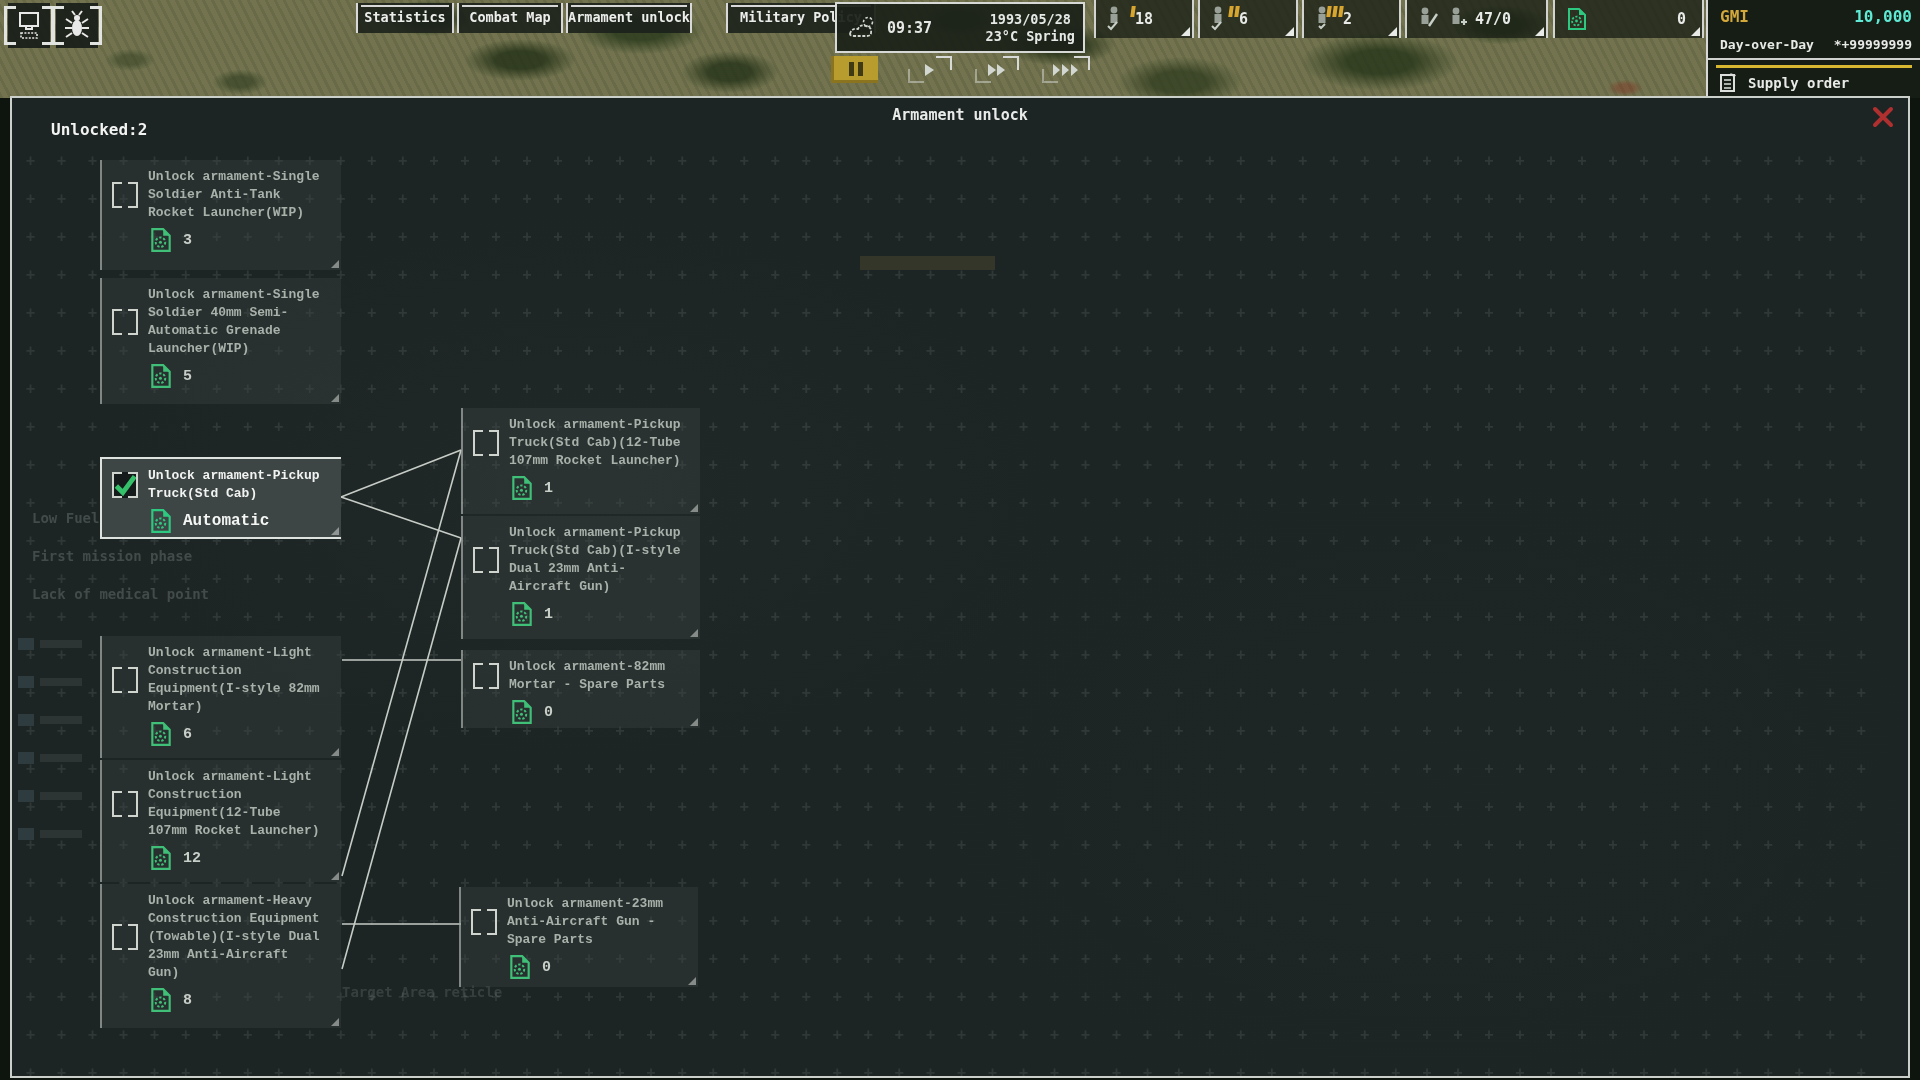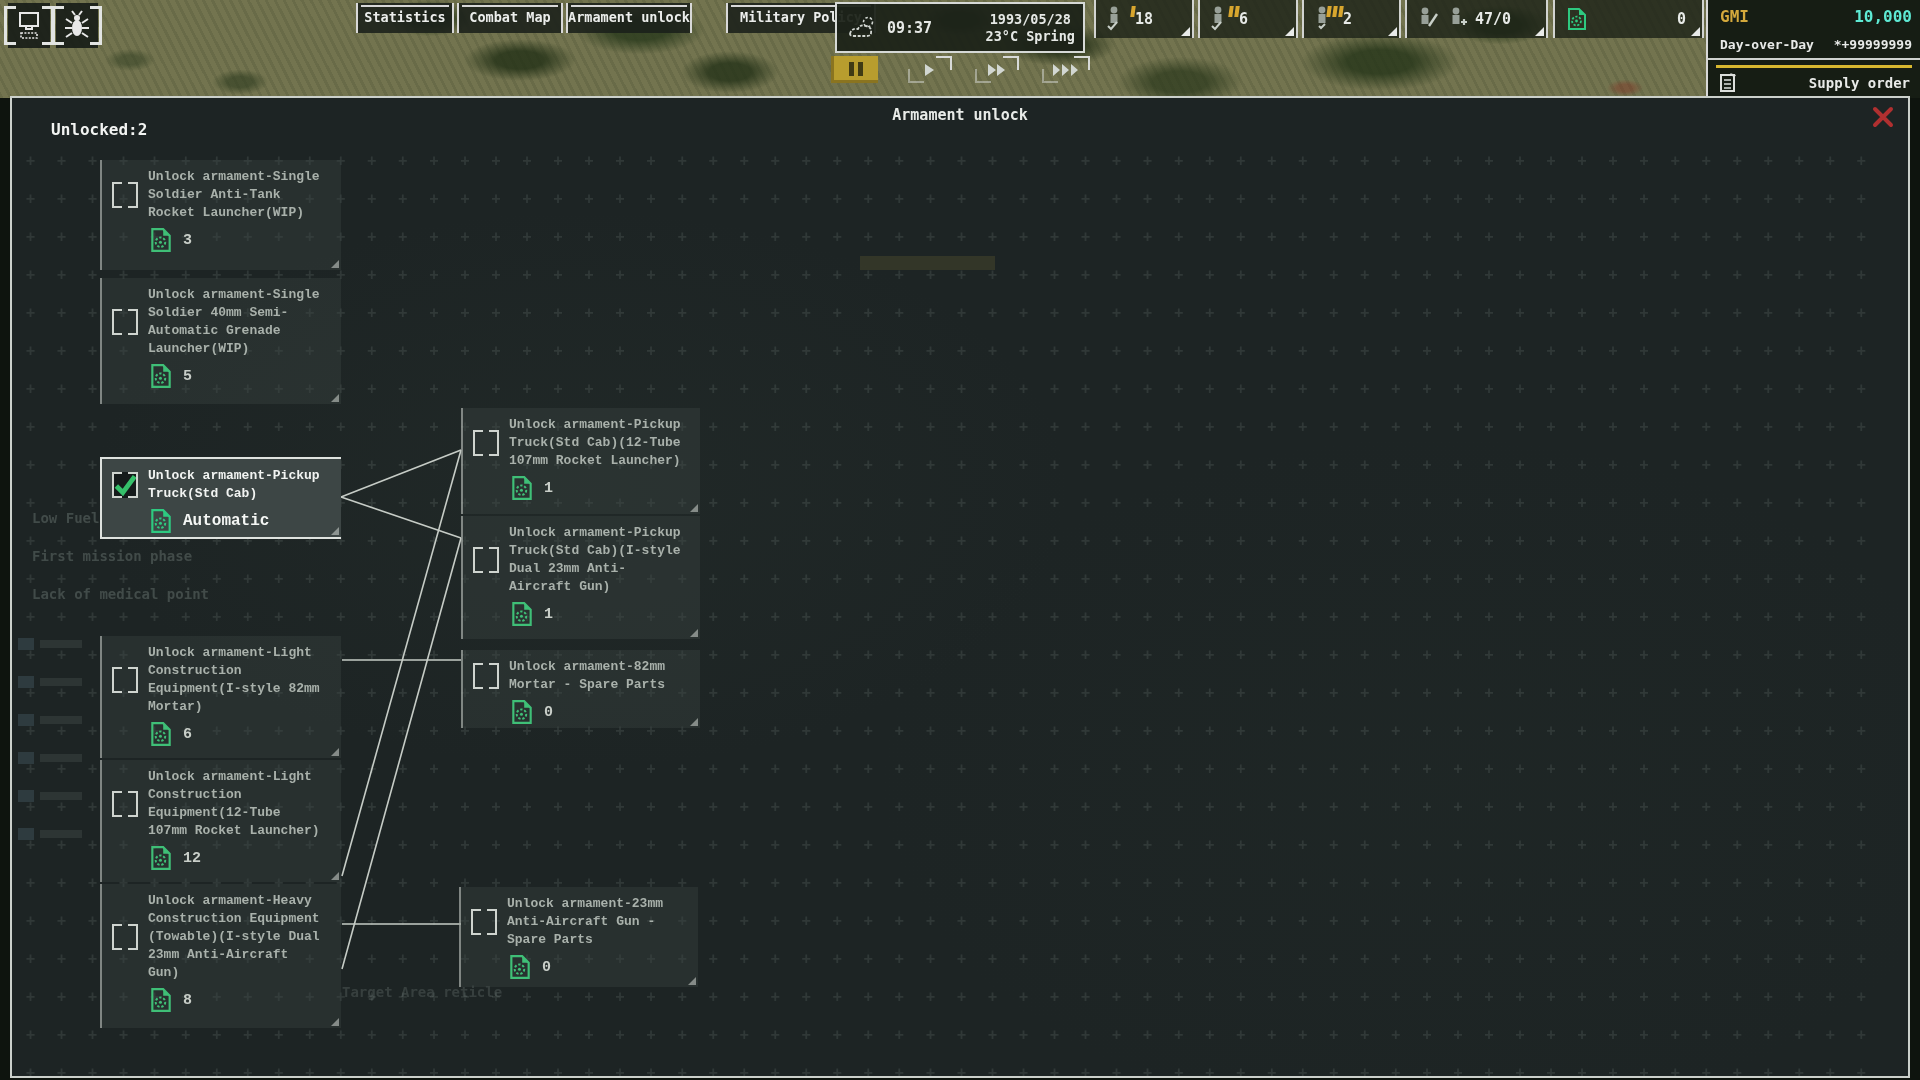--- a/index.html
+++ b/index.html
@@ -73,21 +73,21 @@
   .gmi-row { display:flex; justify-content:space-between; padding:0 8px 0 12px;
     font-weight:bold; align-items:center; }
   #gmi-row1 { height:32px; font-size:16px; }
   #gmi-amount { color:#5eead4; }
   #gmi-label { color:#d4a93c; }
   #gmi-row2 { height:24px; font-size:13px; }
   #gmi-div { height:2px; background:#cfd2cf; margin-top:2px; }
   #gmi-gold { height:3px; background:#d8b830; margin:5px 8px 0 8px; }
   #supply-row { display:flex; align-items:center; gap:10px; padding-left:10px; height:30px;
     font-size:14px; font-weight:bold; }
-  #supply-label { flex:1; text-align:right; padding-right:10px; }
+  #supply-label { flex:1; text-align:left; padding-right:10px; }
 
   
   #modal { position:absolute; left:10px; top:96px; width:1900px; height:982px;
     background:#1d2424; border:2px solid #cbd0cb;
     background-image:
       radial-gradient(700px 400px at 30% 40%, rgba(48,60,54,.18), transparent 70%),
       radial-gradient(800px 500px at 75% 70%, rgba(40,52,46,.12), transparent 70%); }
   #modal-title { position:absolute; left:0; right:0; top:8px; text-align:center;
     color:#e8ebe8; font-size:15px; font-weight:bold; z-index:4; }
   #unlocked-counter { position:absolute; left:39px; top:22px; color:#f2f4f2;

